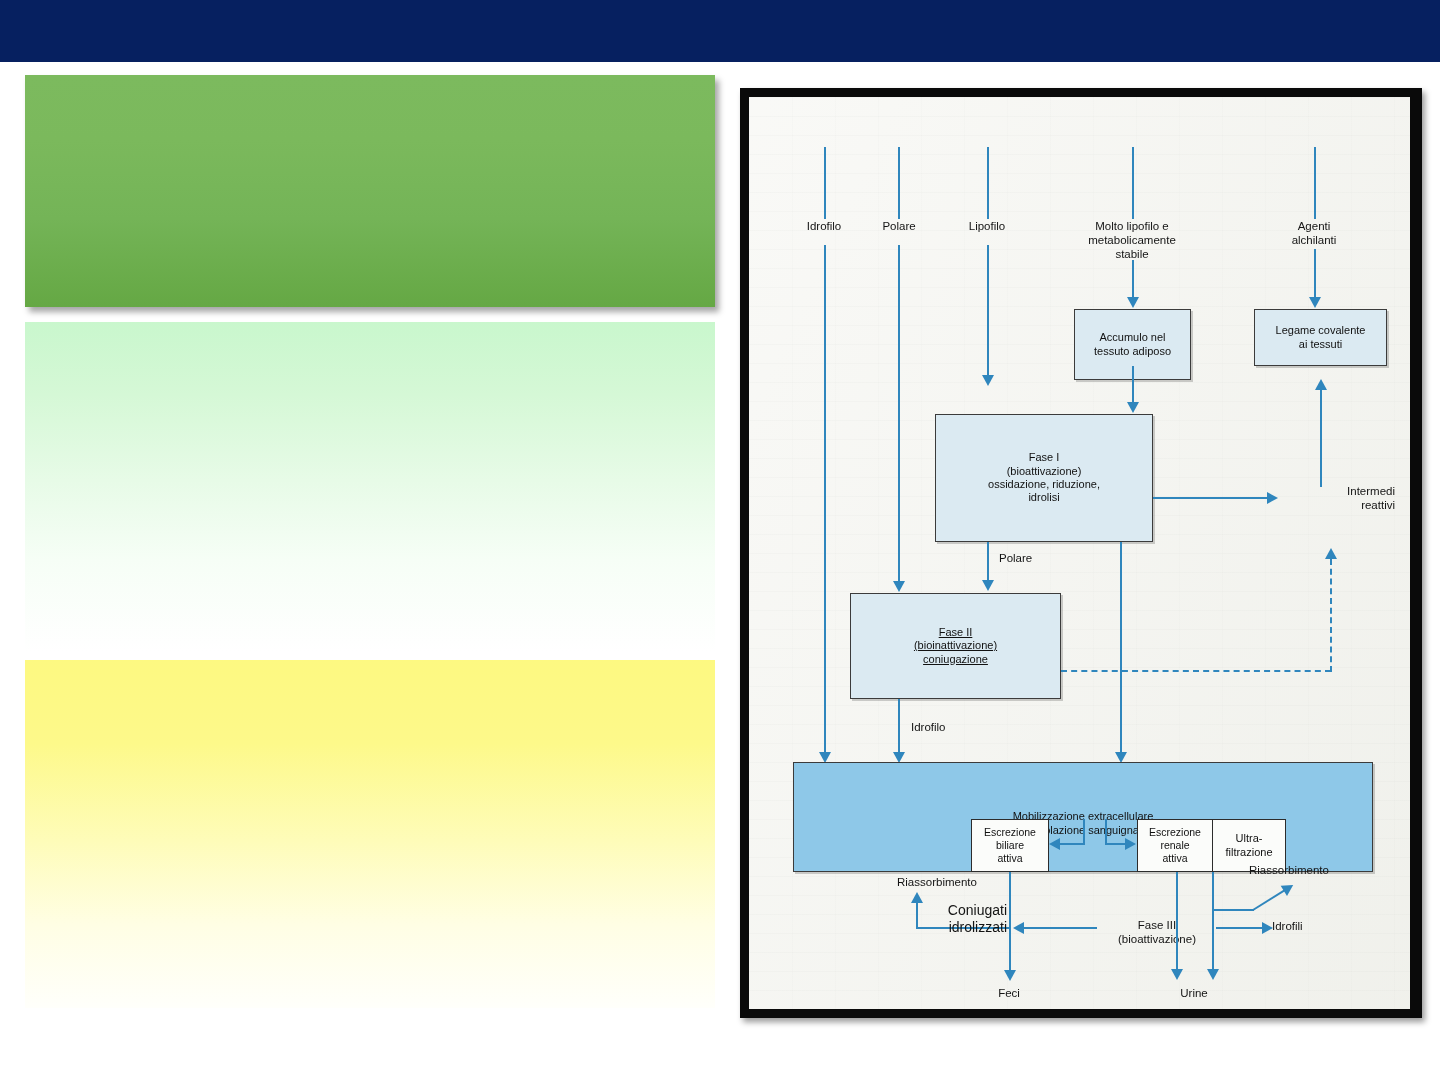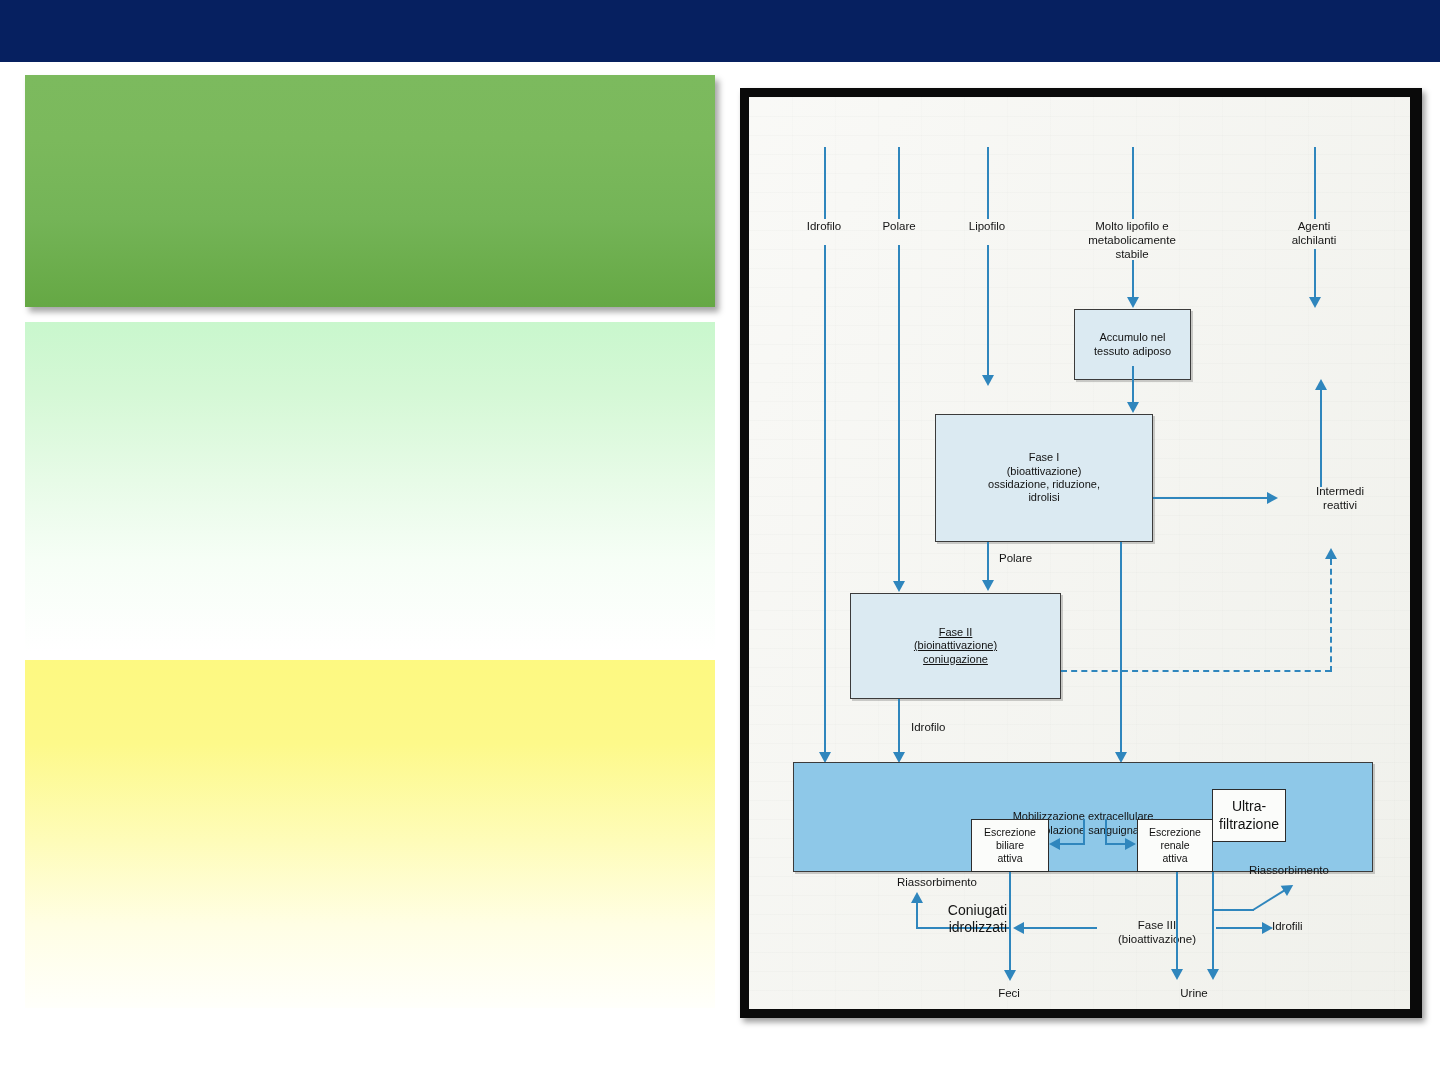--- a/index.html
+++ b/index.html
@@ -153,34 +153,38 @@
     </div>
 
     <div class="node box-pale" style="left:325px;top:212px;width:117px;height:71px;font-size:11px;flex-direction:column;">
       <div>Accumulo nel</div>
       <div>tessuto adiposo</div>
     </div>
 
     <div class="vline" style="left:383px;top:269px;height:37px;"></div>
     <div class="arrow-d" style="left:378px;top:305px;"></div>
 
+    <div class="node box-pale" style="left:505px;top:212px;width:133px;height:57px;font-size:11px;flex-direction:column;">
+      <div>Legame covalente</div>
+      <div>ai tessuti</div>
+    </div>
 
     <div class="vline" style="left:571px;top:293px;height:97px;"></div>
     <div class="arrow-u" style="left:566px;top:282px;"></div>
 
     <div class="node box-pale" style="left:186px;top:317px;width:218px;height:128px;font-size:11px;flex-direction:column;">
       <div>Fase I</div>
       <div>(bioattivazione)</div>
       <div>ossidazione, riduzione,</div>
       <div>idrolisi</div>
     </div>
 
     <div class="hline" style="left:404px;top:400px;width:115px;"></div>
     <div class="arrow-r" style="left:518px;top:395px;"></div>
-    <div class="lbl wrap" style="left:536px;top:388px;width:110px;font-size:11.5px;text-align:center;">
+    <div class="lbl wrap" style="left:536px;top:388px;width:110px;font-size:11.5px;text-align:right;">
       <div>Intermedi</div>
       <div>reattivi</div>
     </div>
 
     <div class="vline" style="left:238px;top:445px;height:39px;"></div>
     <div class="arrow-d" style="left:233px;top:483px;"></div>
     <div class="lbl" style="left:250px;top:455px;font-size:11.5px;text-align:left;">
       <span>Polare</span>
     </div>
 
@@ -215,21 +219,21 @@
       <div>biliare</div>
       <div>attiva</div>
     </div>
 
     <div class="node box-white" style="left:388px;top:722px;width:76px;height:53px;font-size:10.5px;flex-direction:column;">
       <div>Escrezione</div>
       <div>renale</div>
       <div>attiva</div>
     </div>
 
-    <div class="node box-white" style="left:463px;top:692px;width:74px;height:53px;font-size:14px;flex-direction:column;text-align:center;">
+    <div class="node box-white" style="left:463px;top:722px;width:74px;height:53px;font-size:11px;flex-direction:column;text-align:center;">
       <div>Ultra-</div>
       <div>filtrazione</div>
     </div>
 
     <div class="vline" style="left:334px;top:722px;height:26px;"></div>
     <div class="hline" style="left:311px;top:746px;width:25px;"></div>
     <div class="arrow-l" style="left:300px;top:741px;"></div>
 
     <div class="vline" style="left:356px;top:722px;height:26px;"></div>
     <div class="hline" style="left:356px;top:746px;width:21px;"></div>

